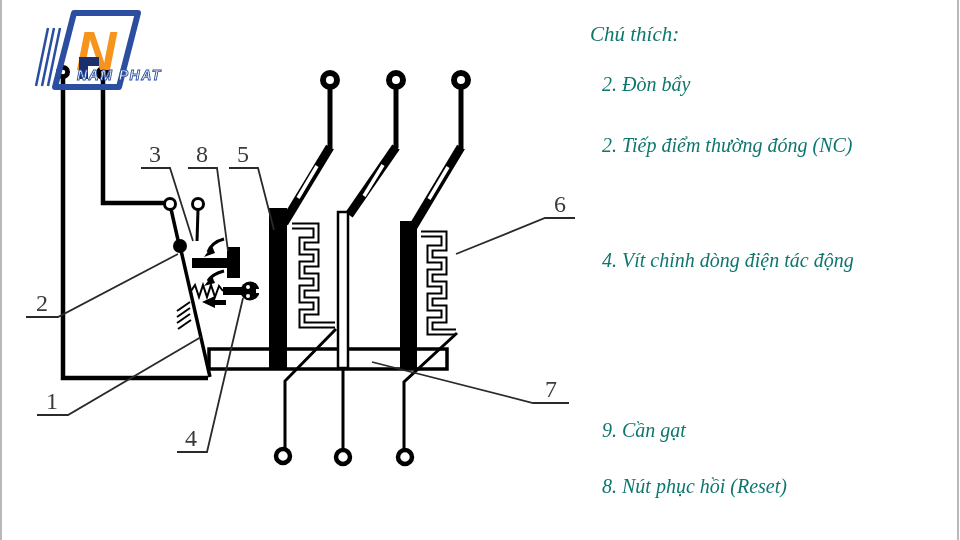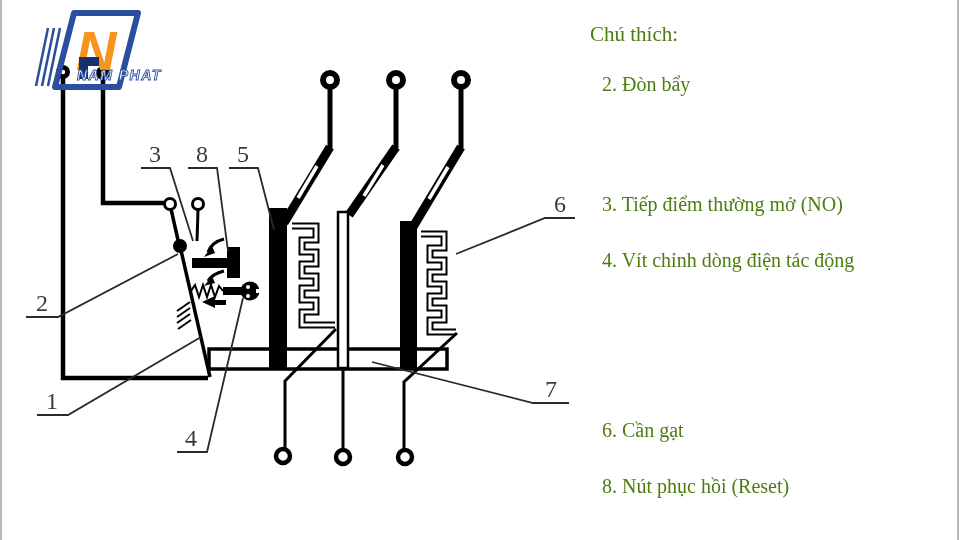--- a/index.html
+++ b/index.html
@@ -3,21 +3,21 @@
 <meta charset="utf-8">
 <style>
   html,body{margin:0;padding:0;background:#fff;}
   .canvas{
     position:relative;width:960px;height:540px;background:#ffffff;overflow:hidden;
     font-family:"Liberation Serif",serif;
   }
   .edge{position:absolute;top:0;bottom:0;width:2px;background:#b9b9b9;}
   .edge.left{left:0;}
   .edge.right{right:1px;}
-  .legend{position:absolute;left:588px;top:0;width:368px;height:540px;color:#4d7c0f;}
+  .legend{position:absolute;left:588px;top:0;width:368px;height:540px;color:#0f766e;font-style:italic;}
   .legend-title{position:absolute;left:2px;top:22px;font-size:21px;}
   .legend-item{position:absolute;left:14px;font-size:20px;white-space:nowrap;}
   svg text{user-select:none;}
 </style>
 </head>
 <body>
 
 <div class="canvas">
   <div class="edge left"></div>
   <div class="edge right"></div>
@@ -141,18 +141,18 @@
       <text x="243" y="162">5</text>
       <text x="560" y="212">6</text>
       <text x="551" y="397">7</text>
       <text x="202" y="162">8</text>
     </g>
   </svg>
 
   <div class="legend">
     <div class="legend-title">Chú thích:</div>
     <div class="legend-item" style="top:73px">2. Đòn bẩy</div>
-    <div class="legend-item" style="top:193px">3. Tiếp điểm thường mở (NO)</div>
+    <div class="legend-item" style="top:134px">2. Tiếp điểm thường đóng (NC)</div>
     <div class="legend-item" style="top:249px">4. Vít chỉnh dòng điện tác động</div>
-    <div class="legend-item" style="top:419px">6. Cần gạt</div>
+    <div class="legend-item" style="top:419px">9. Cần gạt</div>
     <div class="legend-item" style="top:475px">8. Nút phục hồi (Reset)</div>
   </div>
 </div>
 
 </body></html>

